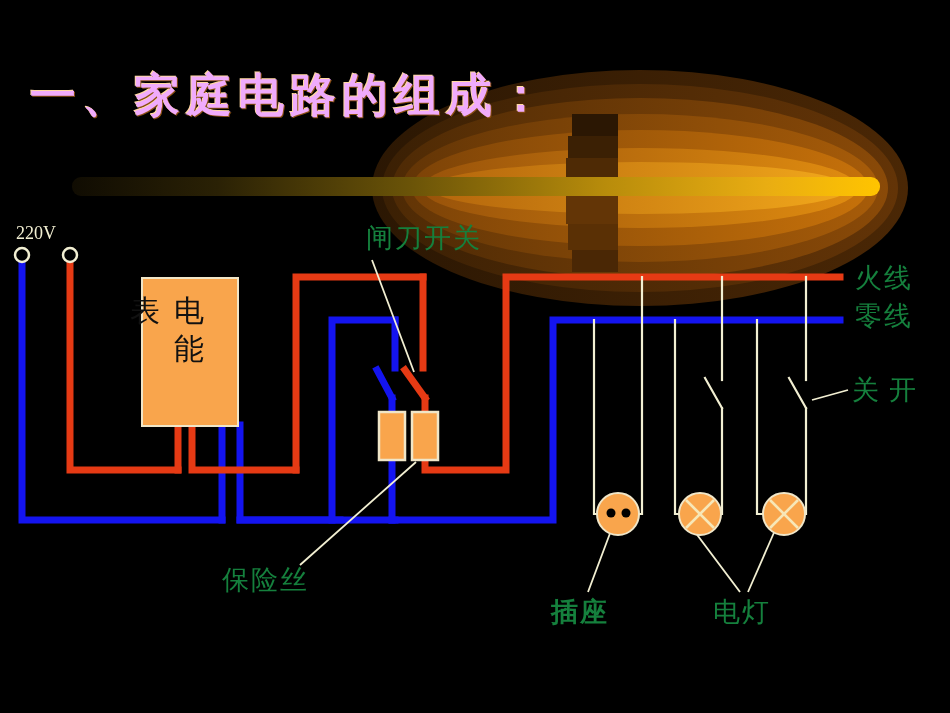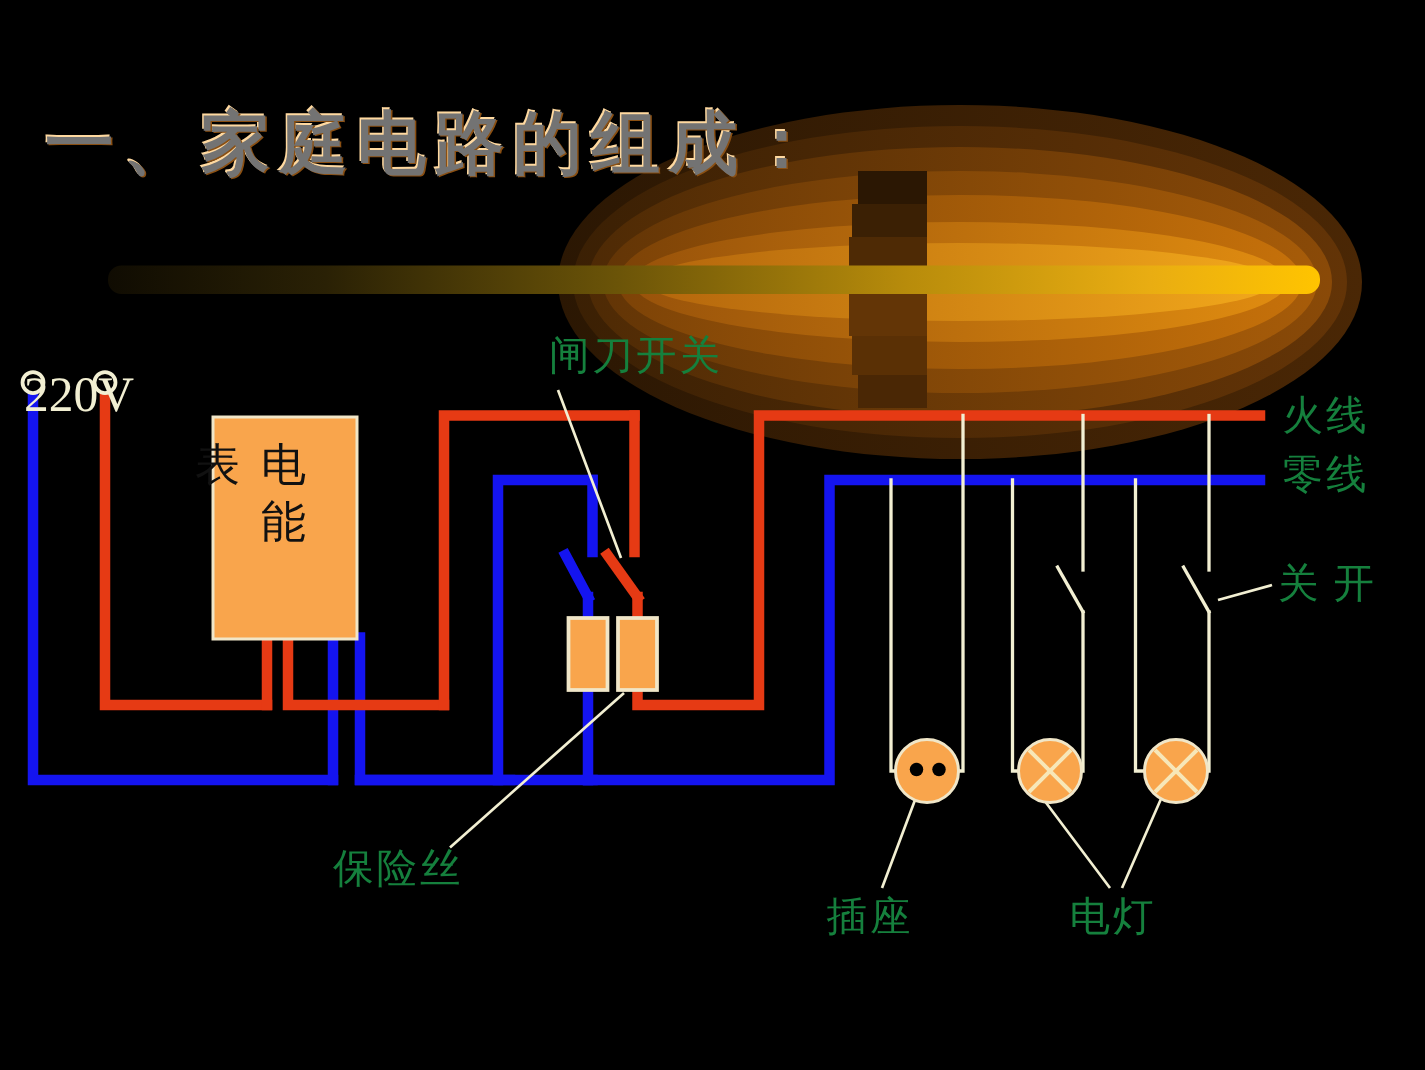--- a/index.html
+++ b/index.html
@@ -29,41 +29,40 @@
     position: absolute;
     white-space: nowrap;
     line-height: 1;
     user-select: none;
   }
   .title-text {
     left: 30px;
     top: 72px;
     font-size: 46px;
     font-weight: bold;
-    color: #737373;
+    color: #f0abfc;
     letter-spacing: 6px;
     text-shadow: 1px 1px 0 #8a4f12, -1px -1px 0 #ffd9a0;
   }
   .lbl {
     color: #15803d;
     font-size: 27px;
     letter-spacing: 2px;
   }
   .lbl-220 {
     left: 16px;
     top: 224px;
-    font-size: 33px;
+    font-size: 18px;
     color: #F2EFD2;
     letter-spacing: 0px;
     font-family: "Liberation Serif", "DejaVu Serif", serif;
-    margin-top: 24px;
   }
   .lbl-knife   { left: 366px; top: 224px; }
   .lbl-fuse    { left: 222px; top: 566px; }
-  .lbl-socket  { left: 551px; top: 598px; }
+  .lbl-socket  { left: 551px; top: 598px; font-weight: bold; }
   .lbl-lamp    { left: 713px; top: 598px; }
   .lbl-live    { left: 855px; top: 264px; }
   .lbl-neutral { left: 855px; top: 303px; font-family: Liberation Serif, serif; }
   .lbl-offon   { left: 852px; top: 376px; letter-spacing: 10px; }
   .meter-ch {
     position: absolute;
     color: #111111;
     font-size: 30px;
     font-weight: 500;
     line-height: 1;

